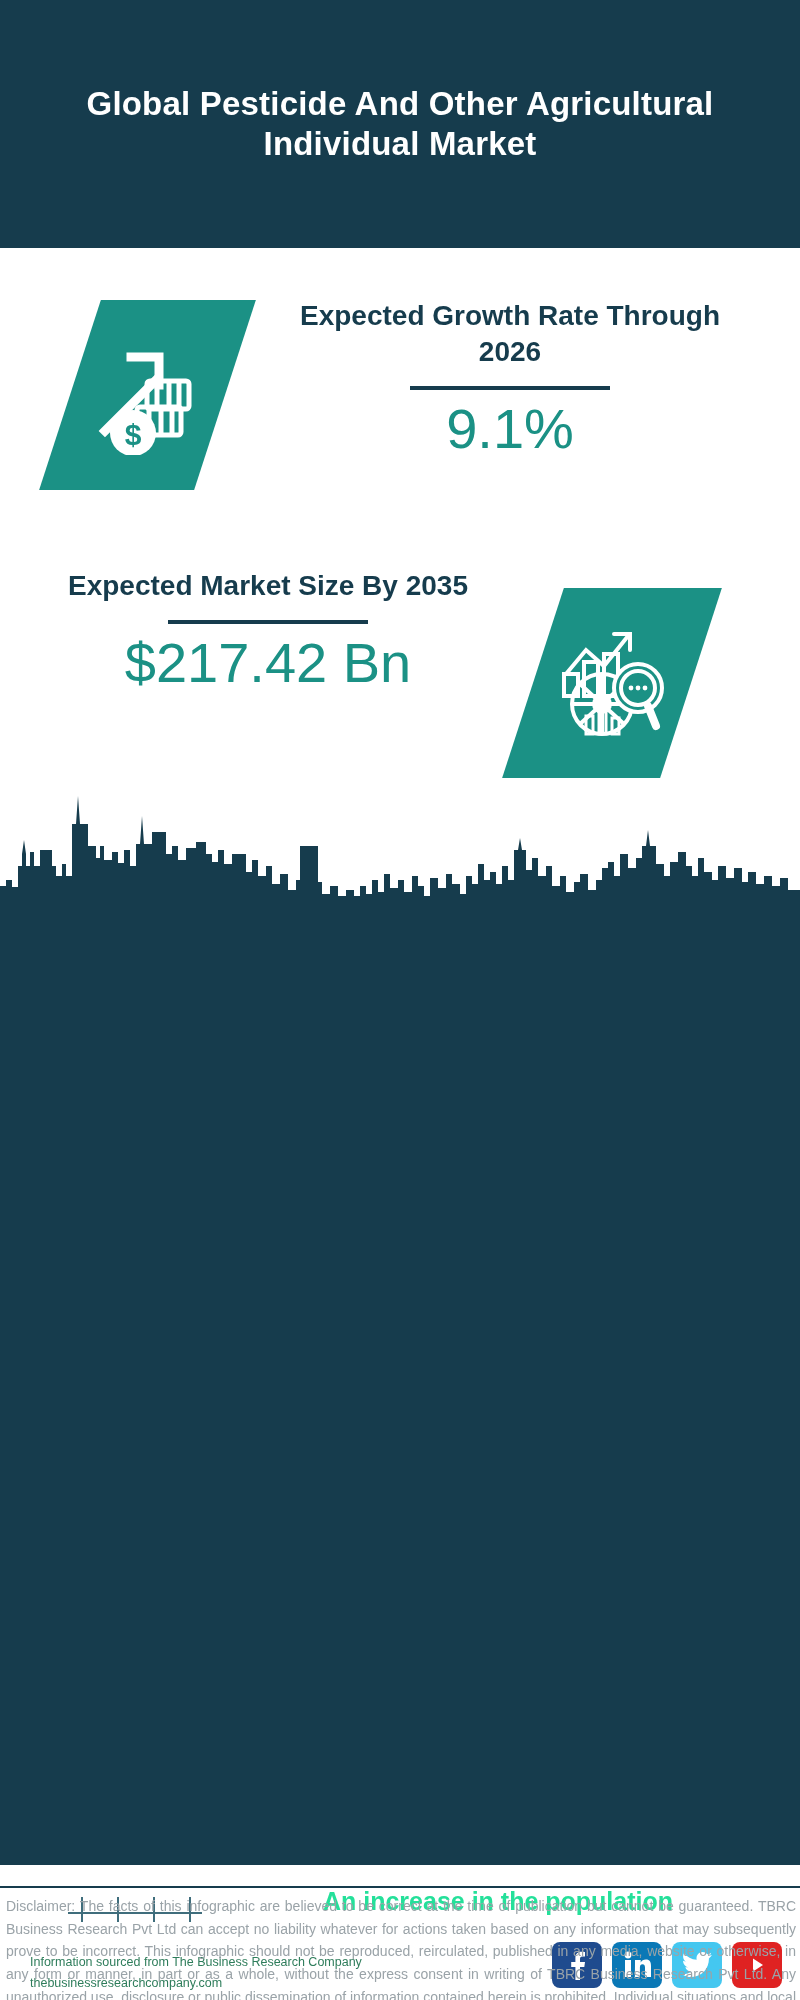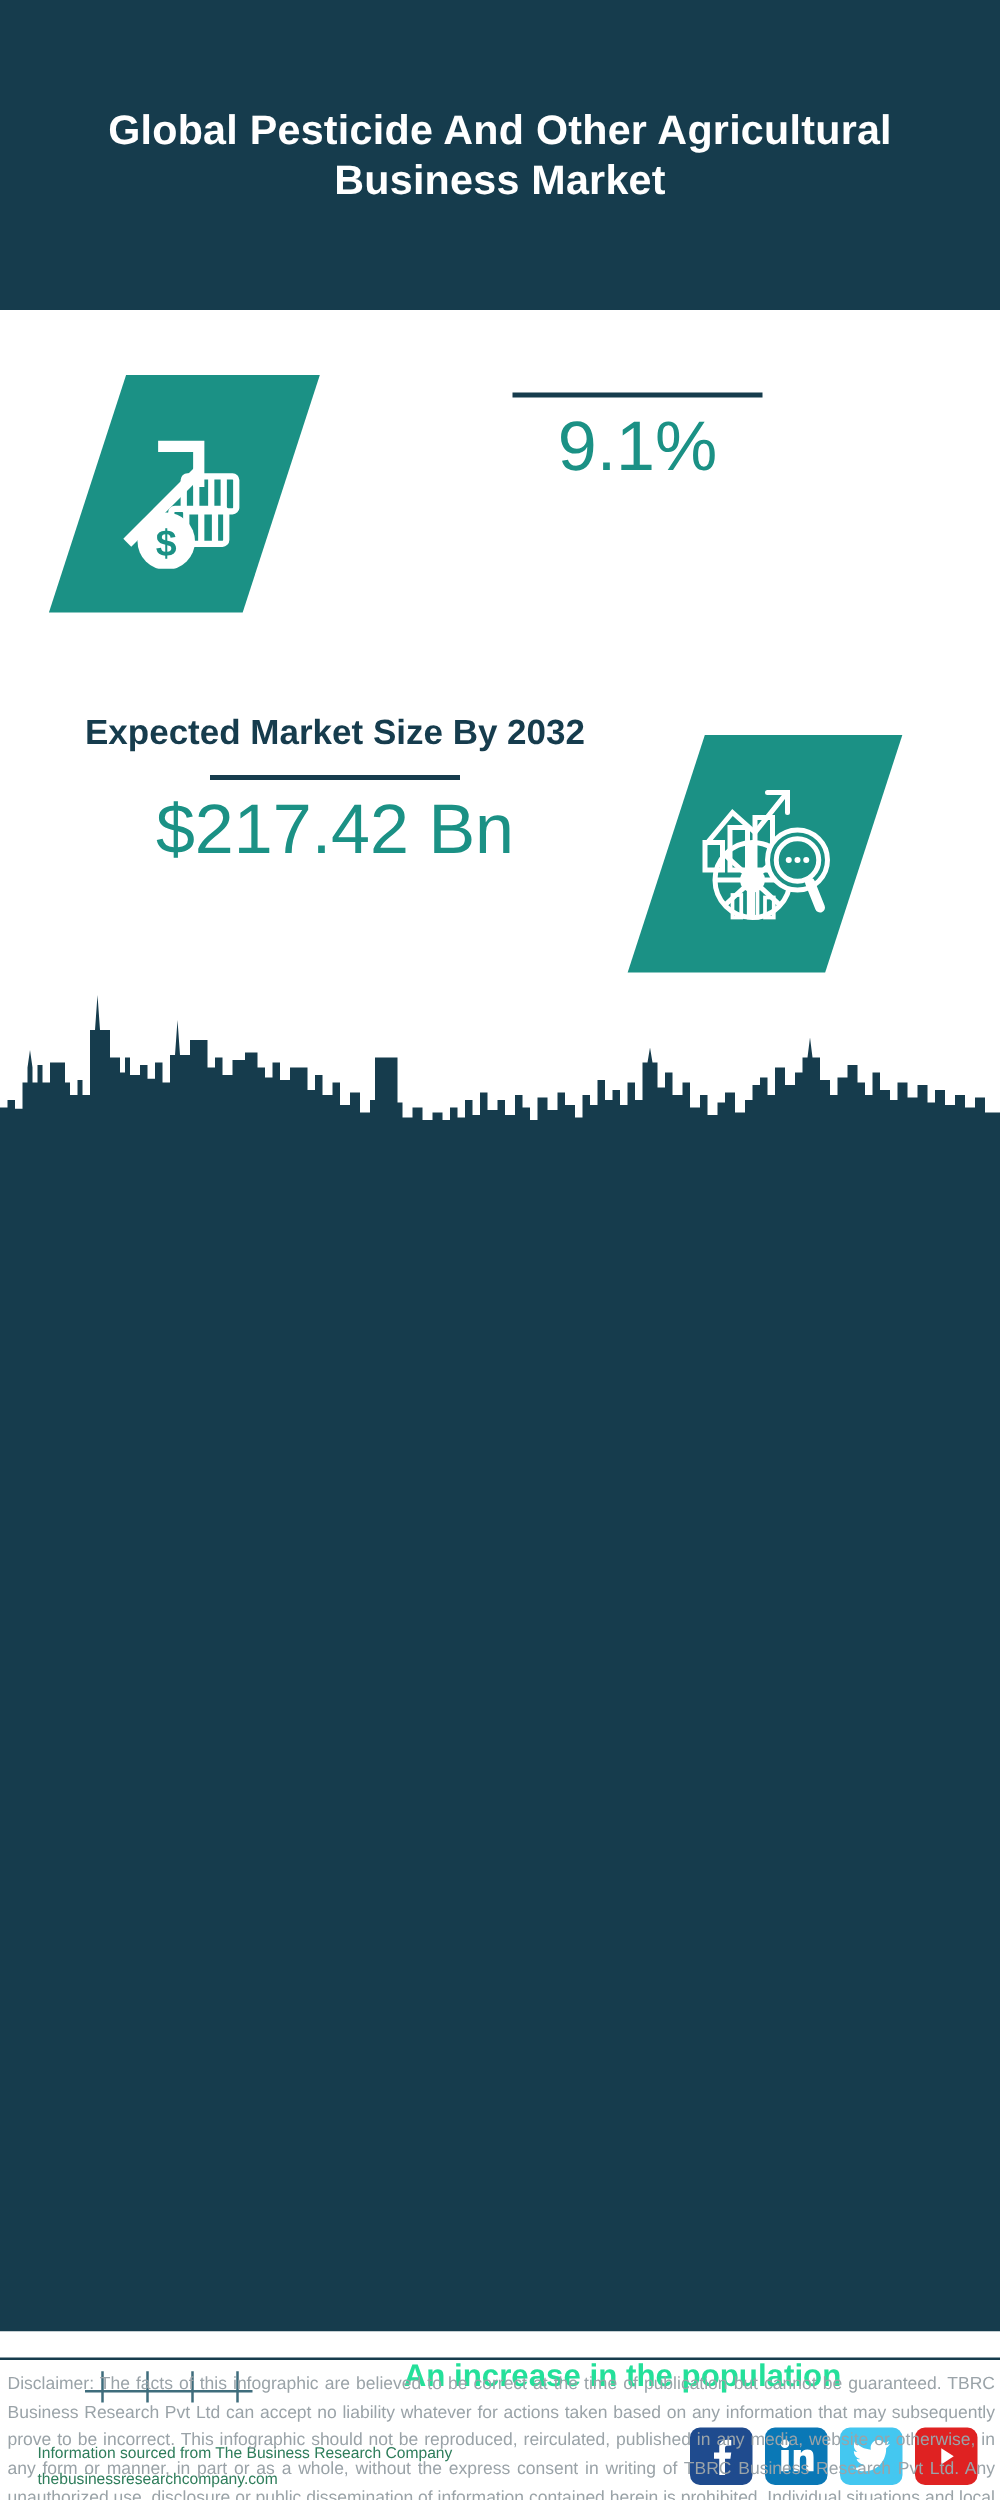--- a/index.html
+++ b/index.html
@@ -96,21 +96,21 @@
     position:absolute; left:6px; top:1895px; width:790px;
     color:#9aa3a8; font-size:14px; line-height:1.62; text-align:justify;
   }
 </style>
 </head>
 <body>
 
 <div class="page">
 
   <div class="header">
-    <div class="header-title">Global Pesticide And Other Agricultural Business Market</div>
+    <div class="header-title">Global Pesticide And Other Agricultural Individual Market</div>
   </div>
 
   <div class="stat1">
     <div class="para icon1">
       <svg width="110" height="120" viewBox="0 0 110 120" fill="none">
         <path d="M12 96 L62 46" stroke="#fff" stroke-width="9" stroke-linecap="square"></path>
         <path d="M38 22 L66 22 L66 50" stroke="#fff" stroke-width="9" fill="none" stroke-linecap="square"></path>
         <g stroke="#fff" stroke-width="5" fill="none">
           <rect x="54" y="46" width="42" height="28" rx="3"></rect>
           <line x1="64" y1="46" x2="64" y2="74"></line>
@@ -119,28 +119,29 @@
           <rect x="44" y="72" width="44" height="28" rx="3"></rect>
           <line x1="56" y1="72" x2="56" y2="100"></line>
           <line x1="68" y1="72" x2="68" y2="100"></line>
           <line x1="79" y1="72" x2="79" y2="100"></line>
         </g>
         <circle cx="40" cy="98" r="23" fill="#fff"></circle>
         <text x="40" y="110" font-size="30" font-weight="bold" fill="#1b9185" text-anchor="middle" font-family="Liberation Sans, sans-serif">$</text>
       </svg>
     </div>
     <div class="stat1-text">
+      <div class="stat-label">Expected Growth Rate Through 2026</div>
       <div class="rule-dark"></div>
       <div class="stat-value">9.1%</div>
     </div>
   </div>
 
   <div class="stat2">
     <div class="stat2-text">
-      <div class="stat-label">Expected Market Size By 2032</div>
+      <div class="stat-label">Expected Market Size By 2035</div>
       <div class="rule-dark"></div>
       <div class="stat-value">$217.42 Bn</div>
     </div>
     <div class="para icon2">
       <svg width="120" height="130" viewBox="0 0 120 130" fill="none" stroke="#fff" stroke-width="4">
         <path d="M14 56 L34 32 L52 48 L76 18" stroke-linecap="round"></path>
         <path d="M62 16 L78 16 L78 32" stroke-linecap="round"></path>
         <rect x="12" y="56" width="14" height="22"></rect>
         <rect x="32" y="44" width="14" height="34"></rect>
         <rect x="52" y="36" width="14" height="42"></rect>

